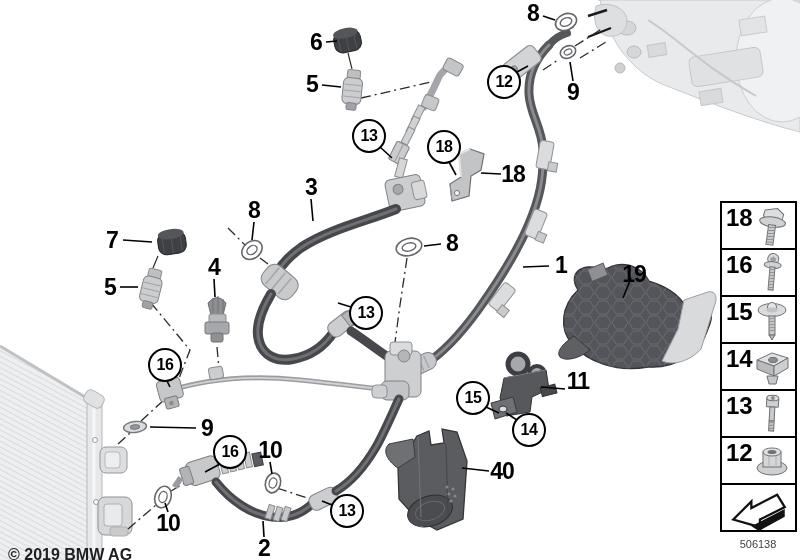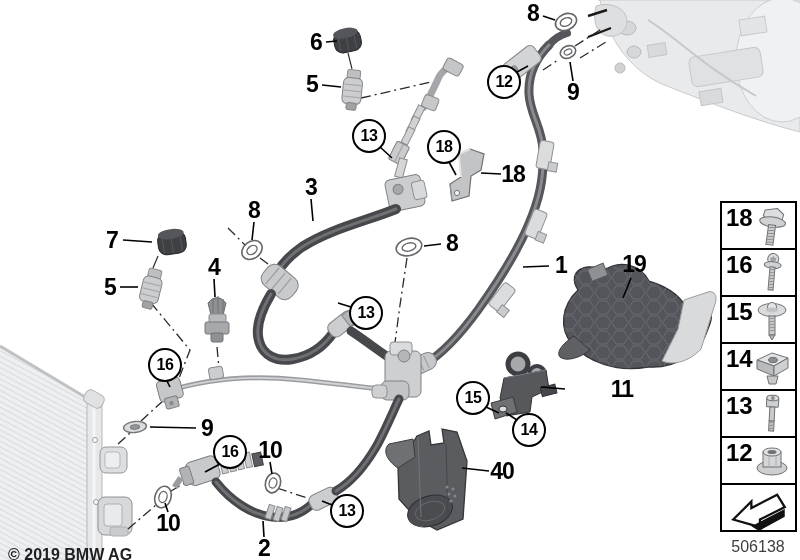--- a/index.html
+++ b/index.html
@@ -13,21 +13,21 @@
            font-size:16px;letter-spacing:-0.5px;display:flex;align-items:center;justify-content:center;}
   .sidebar{position:absolute;left:720px;top:201px;width:77px;}
   .legend-box{position:relative;height:49px;border:2px solid #000;background:#fff;margin-top:-2px;
            box-sizing:border-box;}
   .legend-box.first{margin-top:0;}
   .legend-num{position:absolute;left:4px;top:3px;font-size:24px;font-weight:bold;line-height:1;color:#000;}
   .legend-icon{position:absolute;right:1px;top:1px;}
   .legend-icon.arrow-ic{left:50%;right:auto;top:4px;transform:translateX(-50%);}
   .copyright{position:absolute;left:8px;top:534px;font-size:16px;font-weight:600;color:#1d1f21;margin-top:12px;}
   .diagram-number{position:absolute;left:718px;top:538px;width:80px;text-align:center;
-           font-size:16px;color:#3d3f41;}
+           font-size:11px;color:#3d3f41;}
 </style>
 </head>
 <body>
 
 <div class="stage">
 
 <svg id="art" width="800" height="560" viewBox="0 0 800 560">
   <defs>
     <pattern id="hatch" width="5" height="5" patternUnits="userSpaceOnUse" patternTransform="rotate(-62)">
       <rect width="5" height="5" fill="#edeff1"></rect>
@@ -338,27 +338,27 @@
       <div class="callout" style="left: 312px; top: 84px;">5</div>
       <div class="callout circled" style="left: 504px; top: 82px;">12</div>
       <div class="callout" style="left: 573px; top: 92px;">9</div>
       <div class="callout circled" style="left: 369px; top: 136px;">13</div>
       <div class="callout circled" style="left: 444px; top: 147px;">18</div>
       <div class="callout" style="left: 513px; top: 174px;">18</div>
       <div class="callout" style="left: 311px; top: 187px;">3</div>
       <div class="callout" style="left: 254px; top: 210px;">8</div>
       <div class="callout" style="left: 452px; top: 243px;">8</div>
       <div class="callout" style="left: 561px; top: 265px;">1</div>
-      <div class="callout" style="left: 634px; top: 264px;">19</div>
+      <div class="callout" style="left: 634px; top: 274px;">19</div>
       <div class="callout" style="left: 112px; top: 240px;">7</div>
       <div class="callout" style="left: 214px; top: 267px;">4</div>
       <div class="callout" style="left: 110px; top: 287px;">5</div>
       <div class="callout circled" style="left: 366px; top: 313px;">13</div>
       <div class="callout circled" style="left: 165px; top: 365px;">16</div>
-      <div class="callout" style="left: 578px; top: 389px; margin-left: 44px;">11</div>
+      <div class="callout" style="left: 578px; top: 381px;">11</div>
       <div class="callout circled" style="left: 473px; top: 398px;">15</div>
       <div class="callout" style="left: 207px; top: 428px;">9</div>
       <div class="callout circled" style="left: 529px; top: 430px;">14</div>
       <div class="callout circled" style="left: 230px; top: 452px;">16</div>
       <div class="callout" style="left: 270px; top: 450px;">10</div>
       <div class="callout" style="left: 502px; top: 471px;">40</div>
       <div class="callout circled" style="left: 347px; top: 511px;">13</div>
       <div class="callout" style="left: 168px; top: 523px;">10</div>
       <div class="callout" style="left: 264px; top: 548px;">2</div>
     </div>

